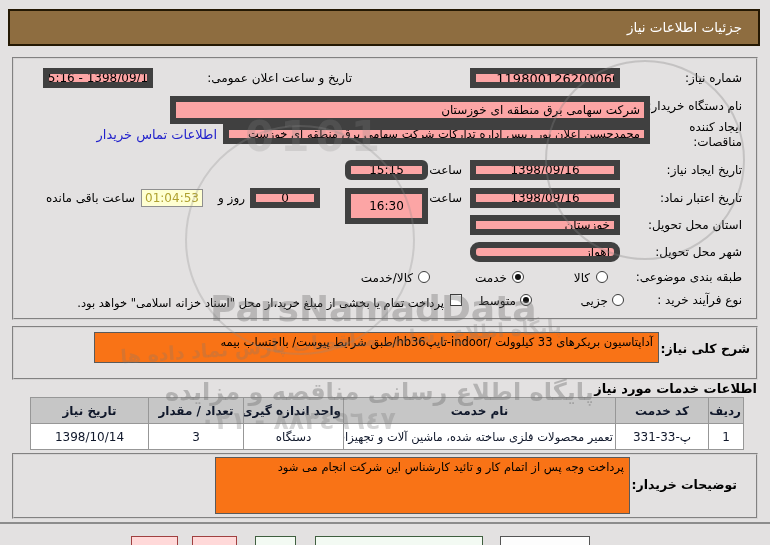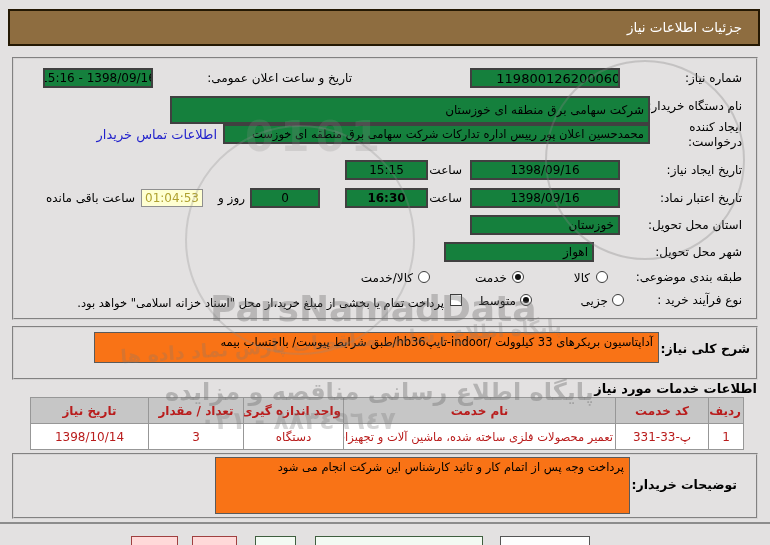--- a/index.html
+++ b/index.html
@@ -8,21 +8,21 @@
     background:#e3e1e1;
     font-family:"DejaVu Sans","Liberation Sans",sans-serif;
     direction:rtl;
   }
   .lbl{
     position:absolute;font-size:12px;color:#000;white-space:nowrap;
     direction:rtl;text-align:right;line-height:15px;
   }
   .lbl.bold{font-weight:bold;font-size:12.5px;}
   .inp{
-    position:absolute;background:#15803d;border:2px solid #404040;
+    position:absolute;background:#fca5a5;border:6px solid #404040;
     font-size:12px;color:#000;direction:rtl;
     display:flex;align-items:center;overflow:hidden;white-space:nowrap;
     box-sizing:border-box;
   }
   .inp.center{justify-content:center;}
   .inp.rstart{justify-content:flex-start;padding:0 4px;}
   .box{
     position:absolute;border:2px groove #d6d4d4;box-sizing:border-box;
     background:transparent;
   }
@@ -51,21 +51,21 @@
   .countdown{
     position:absolute;background:#ffffd2;border:1px solid #8f8f8f;
     color:#b0a231;font-size:12px;display:flex;align-items:center;
     justify-content:center;box-sizing:border-box;
   }
   table.svc{
     position:absolute;left:30px;top:397px;width:713px;
     border-collapse:collapse;table-layout:fixed;direction:rtl;
   }
   table.svc th,table.svc td{
-    border:1px solid #979797;font-size:12px;color:#b91c1c;
+    border:1px solid #979797;font-size:12px;color:#0f172a;
     text-align:center;overflow:hidden;white-space:nowrap;
     height:25px;padding:0 2px;
   }
   table.svc th{background:#c6c6c6;font-weight:bold;}
   table.svc td{background:#ffffff;}
   .textblock{
     position:absolute;background:#f97316;border:1px solid #5a5a5a;
     box-sizing:border-box;font-size:11.5px;direction:rtl;
     text-align:right;padding:2px 5px;overflow:hidden;
   }
@@ -89,43 +89,43 @@
 
 <div class="lbl" style="right:28px;top:71px;">شماره نیاز:</div>
 <div class="inp center" style="left:470px;top:68px;width:150px;height:20px;font-size:13px;padding-left:35px;">1198001262000608</div>
 <div class="lbl" style="right:418px;top:71px;">تاریخ و ساعت اعلان عمومی:</div>
 <div class="inp center" style="left:43px;top:68px;width:110px;height:20px;">1398/09/16 - 15:16</div>
 
 <div class="lbl" style="right:28px;top:99px;">نام دستگاه خریدار:</div>
 <div class="inp rstart" style="left:170px;top:96px;width:480px;height:28px;">شرکت سهامی برق منطقه ای خوزستان</div>
 
 <div class="lbl" style="right:28px;top:120px;margin-left:32px;">ایجاد کننده</div>
-<div class="lbl" style="right:28px;top:135px;">درخواست:</div>
+<div class="lbl" style="right:28px;top:135px;">مناقصات:</div>
 <div class="inp rstart" style="left:223px;top:124px;width:427px;height:20px;font-size:11.5px;">محمدحسین اعلان پور رییس اداره تدارکات شرکت سهامی برق منطقه ای خوزست</div>
 <div class="link" style="left:110px;top:127px;width:107px;">اطلاعات تماس خریدار</div>
 
 <div class="lbl" style="right:28px;top:163px;">تاریخ ایجاد نیاز:</div>
 <div class="inp center" style="left:470px;top:160px;width:150px;height:20px;">1398/09/16</div>
 <div class="lbl" style="right:308px;top:163px;">ساعت</div>
-<div class="inp center" style="left:345px;top:160px;width:83px;height:20px;">15:15</div>
+<div class="inp center" style="left:345px;top:160px;width:83px;height:20px;border-radius:6px;">15:15</div>
 
 <div class="lbl" style="right:28px;top:191px;">تاریخ اعتبار نماد:</div>
 <div class="inp center" style="left:470px;top:188px;width:150px;height:20px;">1398/09/16</div>
 <div class="lbl" style="right:308px;top:191px;">ساعت</div>
-<div class="inp center" style="left:345px;top:188px;width:83px;height:20px;font-weight:bold;">16:30</div>
+<div class="inp center" style="left:345px;top:188px;width:83px;height:36px;">16:30</div>
 <div class="inp center" style="left:250px;top:188px;width:70px;height:20px;">0</div>
 <div class="lbl" style="right:525px;top:191px;">روز و</div>
 <div class="countdown" style="left:141px;top:189px;width:62px;height:18px;">01:04:53</div>
 <div class="lbl" style="right:635px;top:191px;">ساعت باقی مانده</div>
 
 <div class="lbl" style="right:28px;top:218px;">استان محل تحویل:</div>
 <div class="inp rstart" style="left:470px;top:215px;width:150px;height:20px;">خوزستان</div>
 
 <div class="lbl" style="right:28px;top:245px;">شهر محل تحویل:</div>
-<div class="inp rstart" style="left:444px;top:242px;width:150px;height:20px;">اهواز</div>
+<div class="inp rstart" style="left:470px;top:242px;width:150px;height:20px;border-radius:9px;">اهواز</div>
 
 <div class="lbl" style="right:28px;top:270px;">طبقه بندی موضوعی:</div>
 <span class="radio" style="left:596px;top:271px;"></span>
 <div class="lbl" style="left:550px;top:271px;width:40px;">کالا</div>
 <span class="radio on" style="left:512px;top:271px;"></span>
 <div class="lbl" style="left:455px;top:271px;width:52px;">خدمت</div>
 <span class="radio" style="left:418px;top:271px;"></span>
 <div class="lbl" style="left:340px;top:271px;width:73px;">کالا/خدمت</div>
 
 <div class="lbl" style="right:28px;top:293px;">نوع فرآیند خرید :</div>

